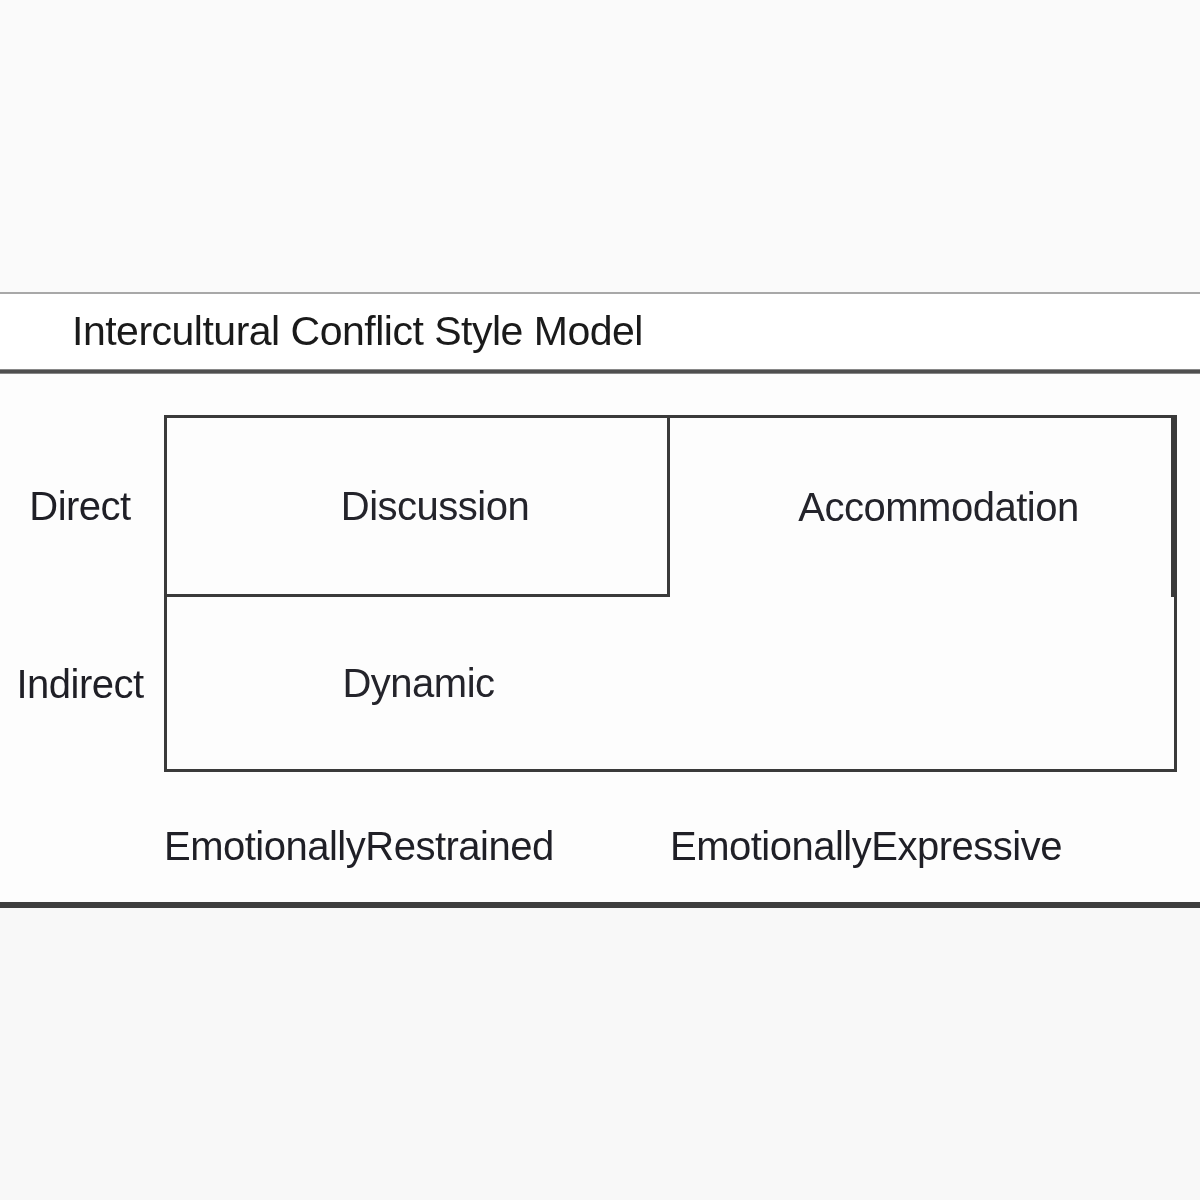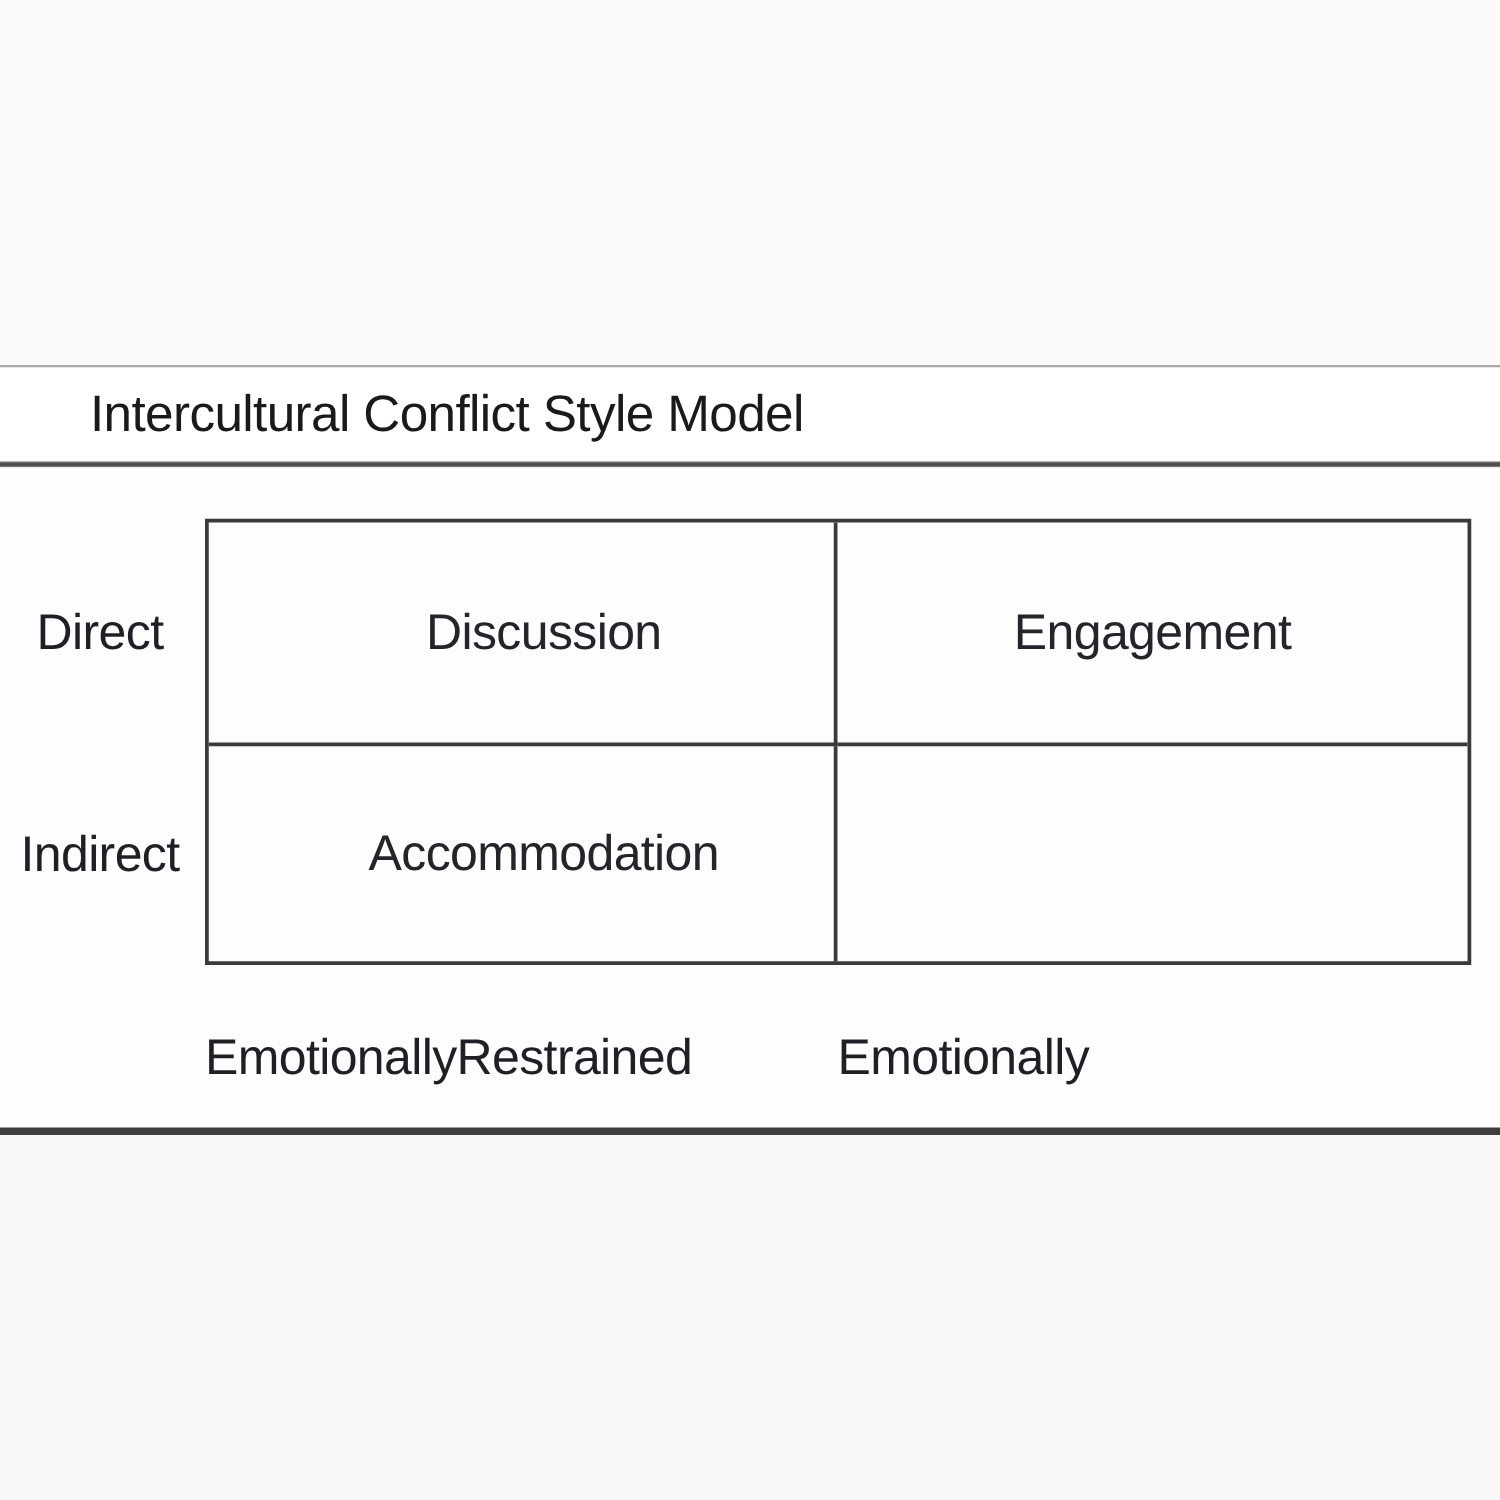--- a/index.html
+++ b/index.html
@@ -131,26 +131,27 @@
 
 <div class="abs row-label-wrap r1">
   <span class="axis-label">Direct</span>
 </div>
 <div class="abs row-label-wrap r2">
   <span class="axis-label">Indirect</span>
 </div>
 
 <div class="abs matrix-box">
   <div class="cell c-right c-bottom">Discussion</div>
-  <div class="cell c-bottom">Engagement</div>
   <div class="cell c-right">Accommodation</div>
+  <div class="cell">Dynamic</div>
 </div>
 
 <div class="abs col-label-wrap c1">
   <span class="col-label-line">Emotionally</span>
   <span class="col-label-line">Restrained</span>
 </div>
 <div class="abs col-label-wrap c2">
   <span class="col-label-line">Emotionally</span>
+  <span class="col-label-line">Expressive</span>
 </div>
 
 <div class="abs rule-thick-bottom"></div>
 <div class="abs bottom-margin"></div>
 
 </body></html>

